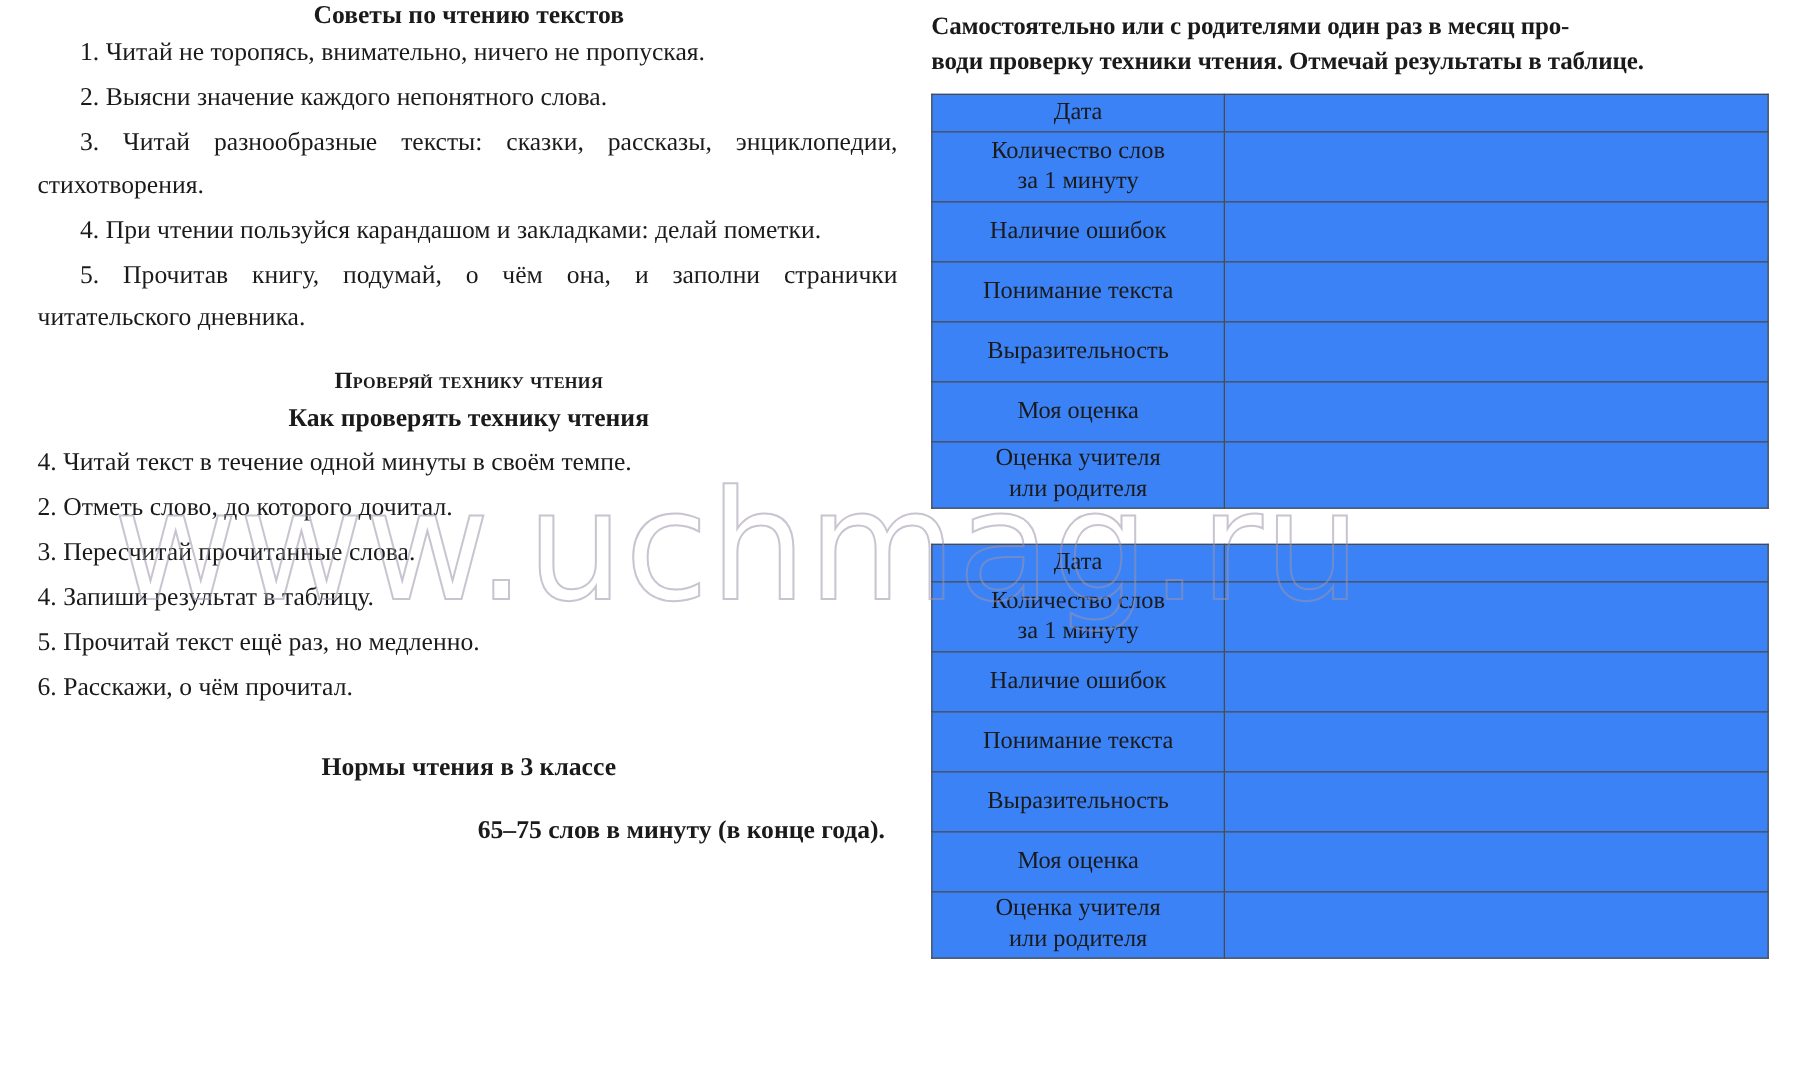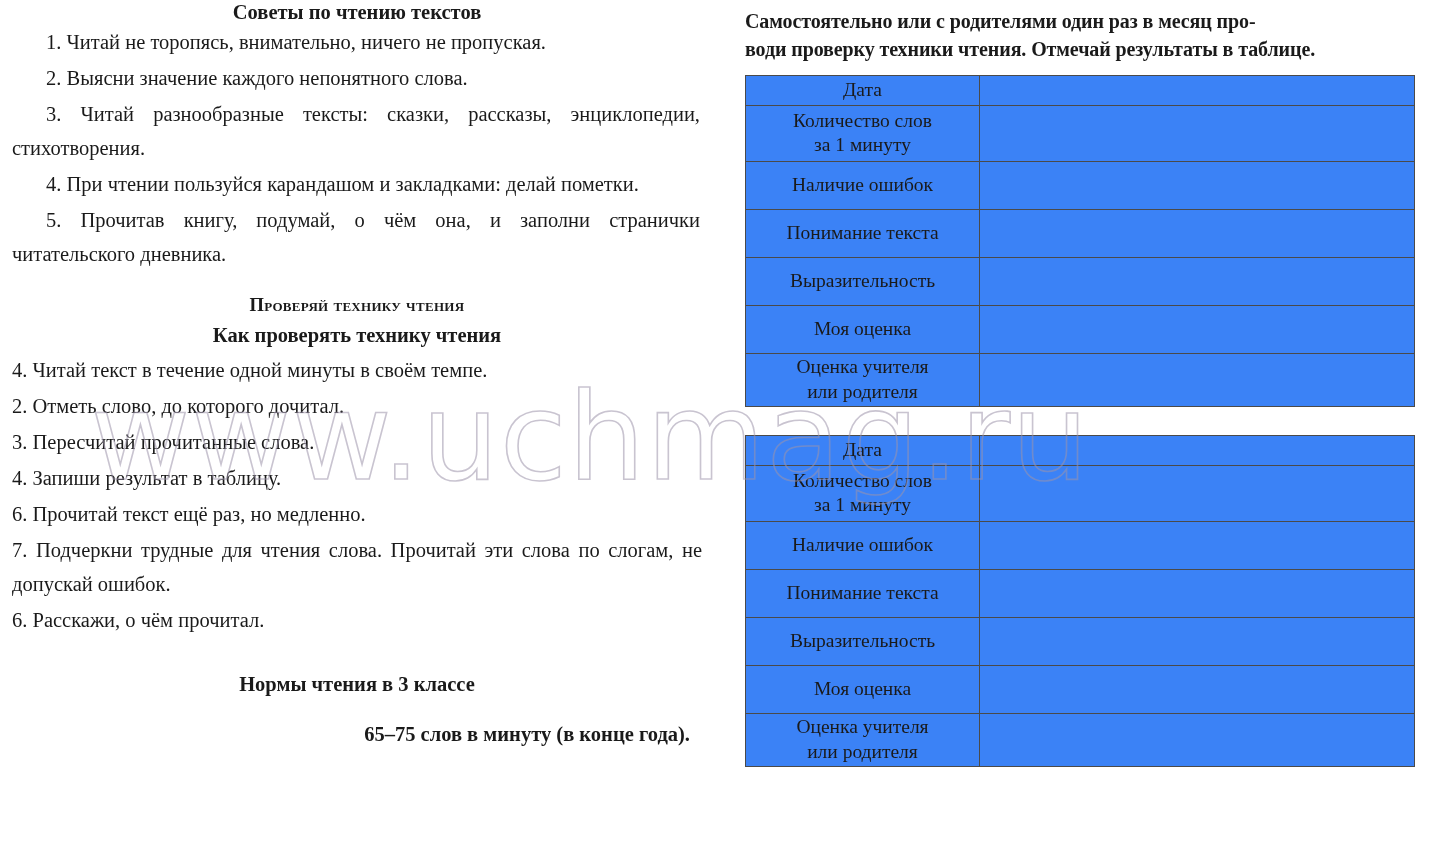--- a/index.html
+++ b/index.html
@@ -47,21 +47,21 @@
 
   
   #page {
     position: absolute;
     inset: 0;
     z-index: 1;
   }
 
   .col-left {
     position: absolute;
-    left: 12px;
+    left: 30px;
     top: 0;
     width: 690px;
     height: 866px;
   }
   .col-right {
     position: absolute;
     left: 745px;
     top: 0;
     width: 670px;
     height: 866px;
@@ -197,22 +197,21 @@
     <p class="tip">5. Прочитав книгу, подумай, о чём она, и заполни странички читательского дневника.</p>
 
     <div class="heading-caps">Проверяй технику чтения</div>
 
     <div class="heading-sub">Как проверять технику чтения</div>
 
     <p class="step">4. Читай текст в течение одной минуты в своём темпе.</p>
     <p class="step">2. Отметь слово, до которого дочитал.</p>
     <p class="step">3. Пересчитай прочитанные слова.</p>
     <p class="step">4. Запиши результат в таблицу.</p>
-    <p class="step">6. Прочитай текст ещё раз, но медленно.</p>
-    <p class="step">7. Подчеркни трудные для чтения слова. Прочитай эти слова по слогам, не допускай ошибок.</p>
+    <p class="step">5. Прочитай текст ещё раз, но медленно.</p>
     <p class="step">6. Расскажи, о чём прочитал.</p>
 
     <div class="heading-norms">Нормы чтения в 3 классе</div>
 
     <p class="norm">65–75 слов в минуту (в конце года).</p>
   </div>
 
   <div class="col-right">
 
     <div class="table-intro">

